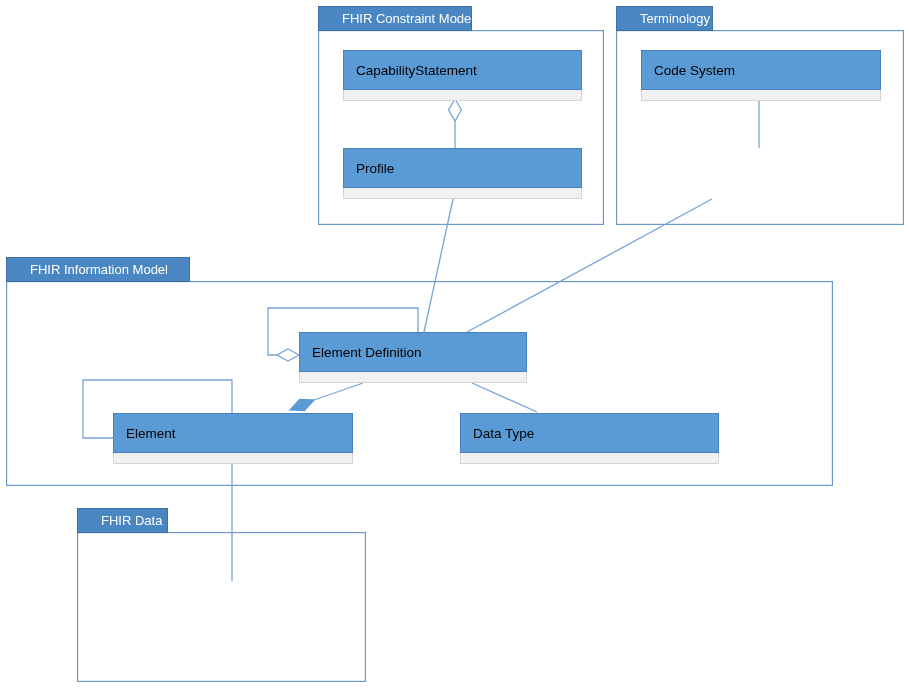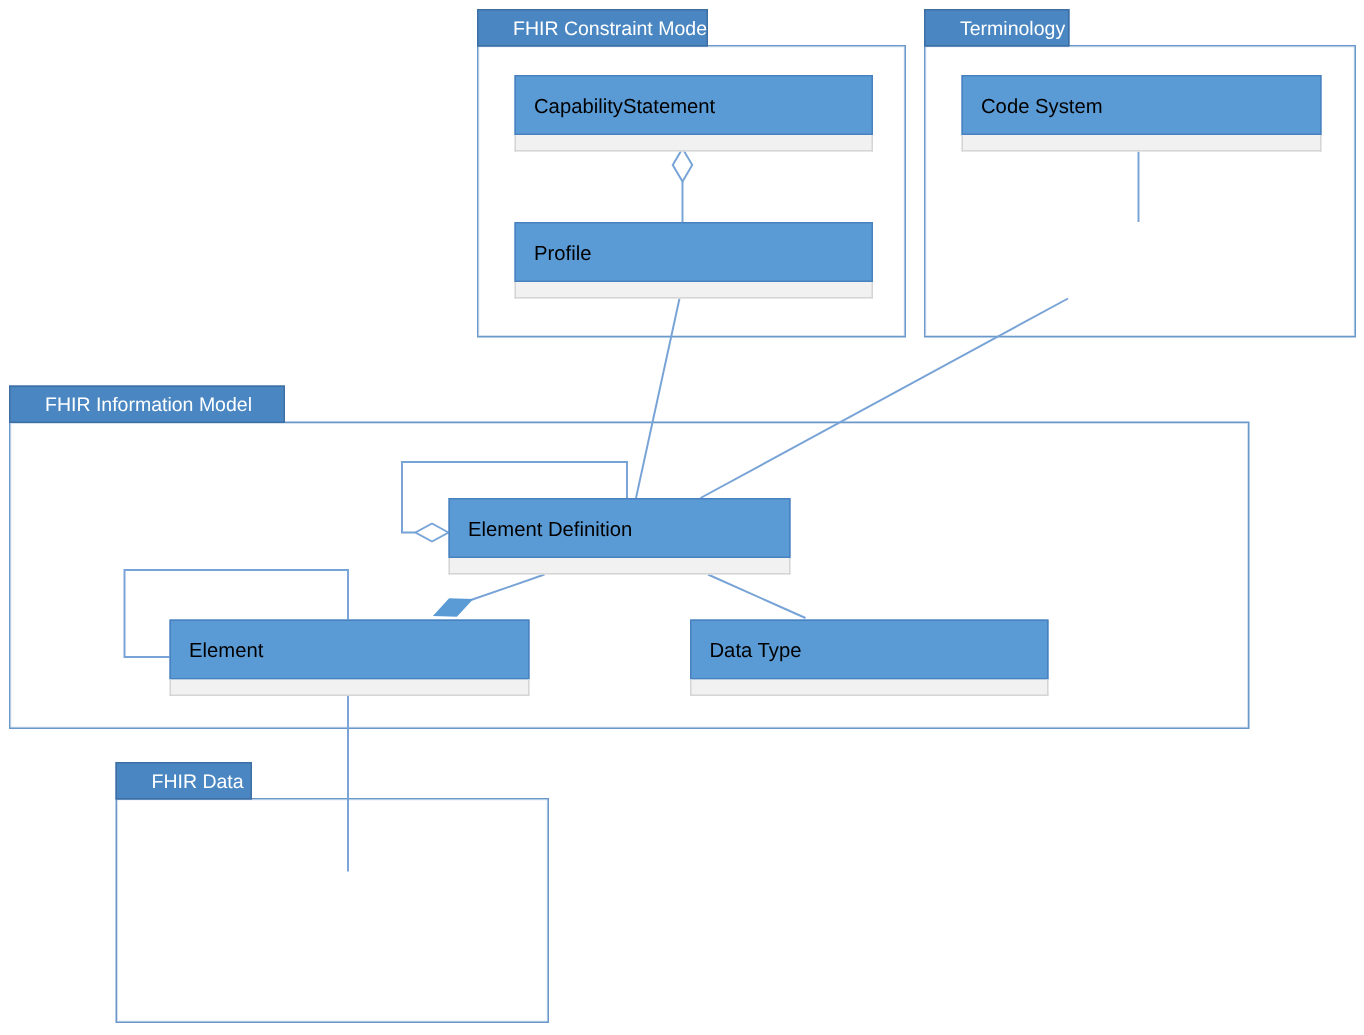--- a/index.html
+++ b/index.html
@@ -41,21 +41,21 @@
   #tab-usage      {left:77px;top:508px;width:91px;}
   #body-usage     {left:77px;top:532px;width:289px;height:150px;}
 
   
   #cls-capability {left:343px;top:50px;width:239px;}
   #cls-profile    {left:343px;top:148px;width:239px;}
   #cls-codesystem {left:641px;top:50px;width:240px;}
   #cls-valueset   {left:641px;top:148px;width:240px;}
   #cls-elementdef {left:299px;top:332px;width:228px;text-align:center;}
   #cls-resource   {left:113px;top:413px;width:240px;}
-  #cls-datatype   {left:460px;top:413px;width:239px;}
+  #cls-datatype   {left:460px;top:413px;width:259px;}
   #cls-restapi    {left:113px;top:581px;width:240px;}
 </style>
 </head>
 <body>
 
 <div id="stage">
 
   <div class="pkg-tab" id="tab-constraint">
     <span>FHIR Constraint Model</span>
   </div>

